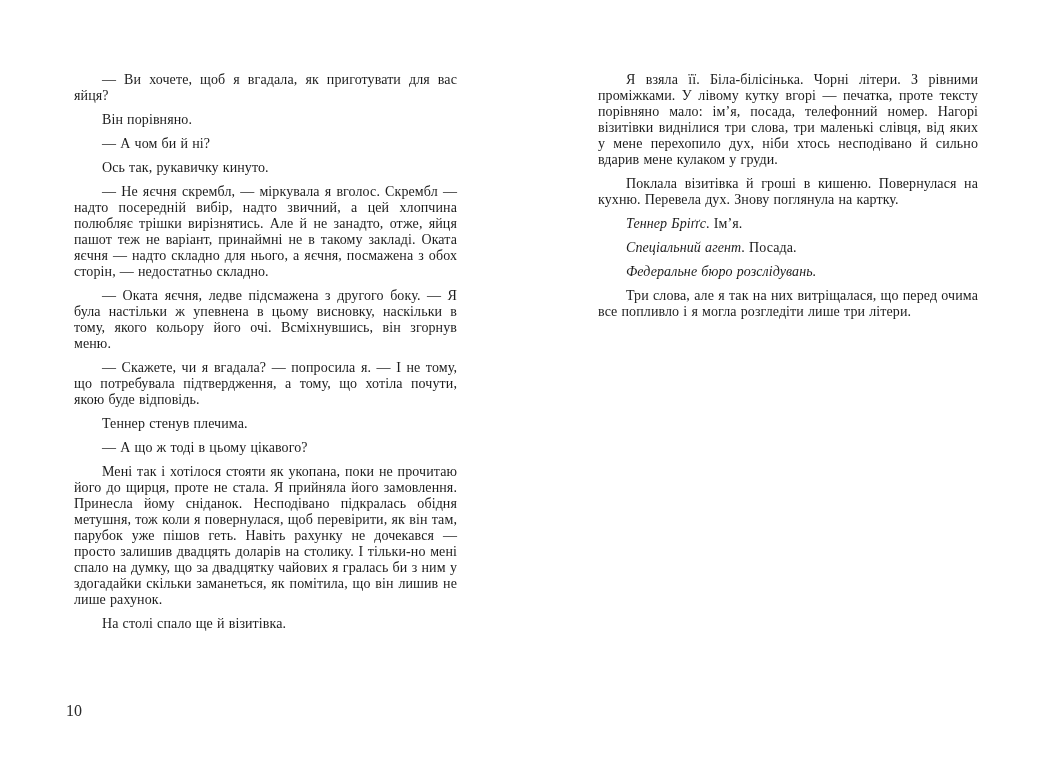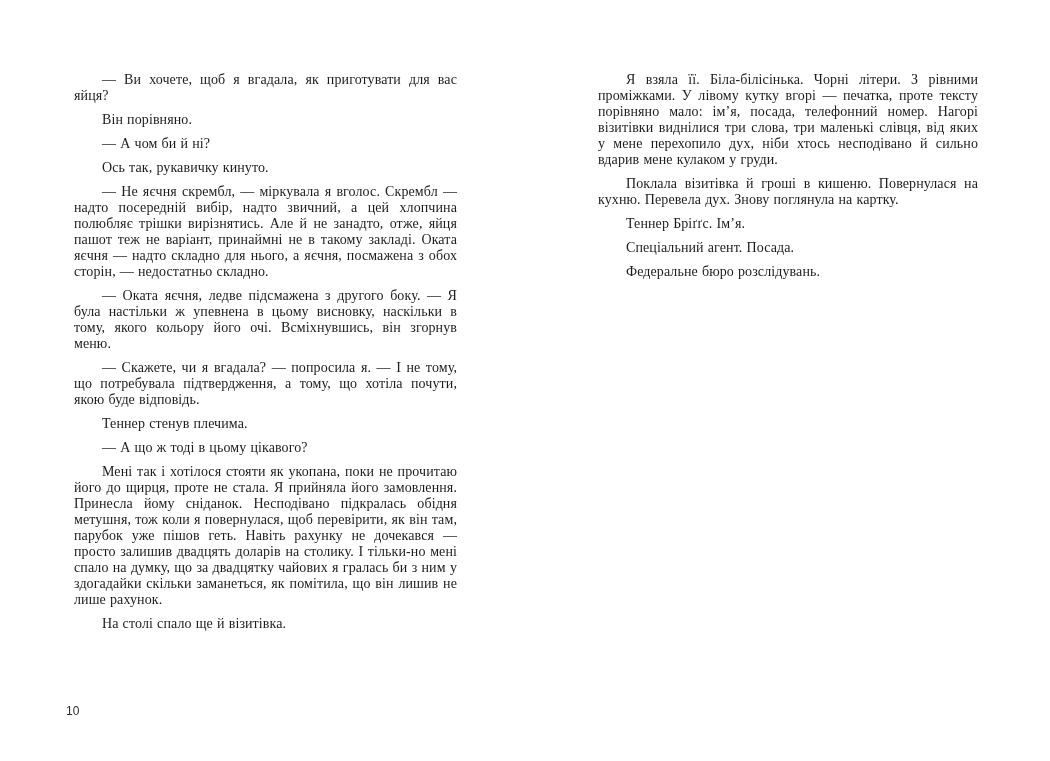--- a/index.html
+++ b/index.html
@@ -31,29 +31,30 @@
   .para {
     margin: 8px;
     font-size: 14px;
     line-height: 16px;
     text-align: justify;
     text-indent: 28px;
     letter-spacing: 0.1px;
     word-spacing: 0.5px;
   }
   .para .italic {
+    font-style: italic;
   }
   .page-number {
     position: absolute;
     left: 66px;
     top: 705px;
-    font-size: 12px;
+    font-size: 16px;
     line-height: 12px;
     color: #2a2a2a;
-    font-family: Liberation Sans, sans-serif;
+    font-family: Liberation Serif, serif;
   }
 </style>
 </head>
 <body>
 
 <div class="spread">
 
   <div class="page page-left">
       <p class="para"><span>— Ви хочете, щоб я вгадала, як приготувати для вас яйця?</span></p>
       <p class="para"><span>Він порівняно.</span></p>
@@ -67,17 +68,18 @@
       <p class="para"><span>Мені так і хотілося стояти як укопана, поки не прочитаю його до щирця, проте не стала. Я прийняла його замовлення. Принесла йому сніданок. Несподівано підкралась обідня метушня, тож коли я повернулася, щоб перевірити, як він там, парубок уже пішов геть. Навіть рахунку не дочекався — просто залишив двадцять доларів на столику. І тільки-но мені спало на думку, що за двадцятку чайових я гралась би з ним у здогадайки скільки заманеться, як помітила, що він лишив не лише рахунок.</span></p>
       <p class="para"><span>На столі спало ще й візитівка.</span></p>
     </div>
 
   <div class="page page-right">
       <p class="para"><span>Я взяла її. Біла-білісінька. Чорні літери. З рівними проміжками. У лівому кутку вгорі — печатка, проте тексту порівняно мало: ім’я, посада, телефонний номер. Нагорі візитівки виднілися три слова, три маленькі слівця, від яких у мене перехопило дух, ніби хтось несподівано й сильно вдарив мене кулаком у груди.</span></p>
       <p class="para"><span>Поклала візитівка й гроші в кишеню. Повернулася на кухню. Перевела дух. Знову поглянула на картку.</span></p>
       <p class="para"><span class="italic">Теннер Бріґґс</span><span>. Ім’я.</span></p>
       <p class="para"><span class="italic">Спеціальний агент</span><span>. Посада.</span></p>
       <p class="para"><span class="italic">Федеральне бюро розслідувань.</span></p>
+      <p class="para"><span>Три слова, але я так на них витріщалася, що перед очима все попливло і я могла розгледіти лише три літери.</span></p>
     </div>
 
   <div class="page-number">10</div>
 
 </div>
 
 </body></html>

